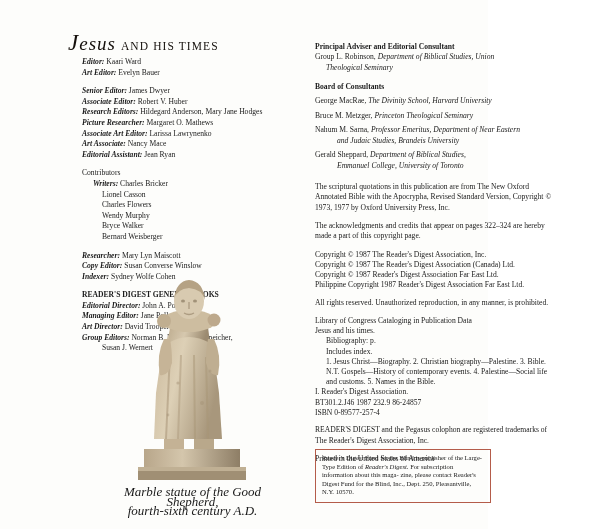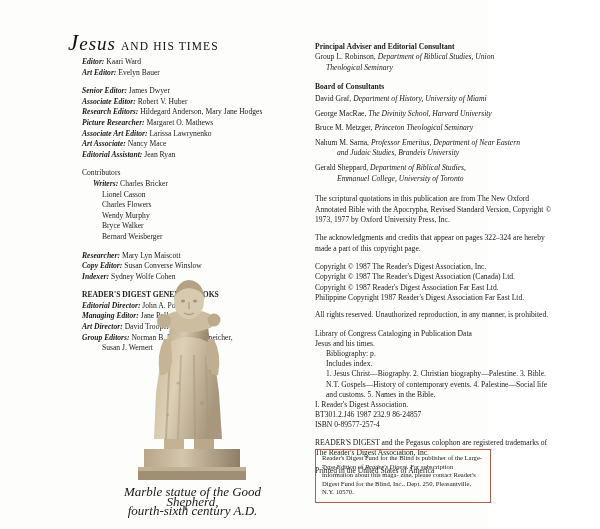--- a/index.html
+++ b/index.html
@@ -253,21 +253,20 @@
   <div class="col-right">
 
     <div class="blk">
       <div class="section-head">Principal Adviser and Editorial Consultant</div>
       <div class="row"><span>Group L. Robinson,</span> <span style="font-style:italic">Department of Biblical Studies, Union</span></div>
       <div class="row indent" style="font-style:italic">Theological Seminary</div>
     </div>
 
     <div class="blk">
       <div class="section-head">Board of Consultants</div>
-      <div class="hang" style="margin-top:2px"><span>David Graf,</span> <span style="font-style:italic">Department of History, University of Miami</span></div>
       <div class="hang" style="margin-top:4px"><span>George MacRae,</span> <span style="font-style:italic">The Divinity School, Harvard University</span></div>
       <div class="hang" style="margin-top:4px"><span>Bruce M. Metzger,</span> <span style="font-style:italic">Princeton Theological Seminary</span></div>
       <div class="hang" style="margin-top:4px"><span>Nahum M. Sarna,</span> <span style="font-style:italic">Professor Emeritus, Department of Near Eastern</span><br><span class="indent" style="font-style:italic">and Judaic Studies, Brandeis University</span></div>
       <div class="hang" style="margin-top:4px"><span>Gerald Sheppard,</span> <span style="font-style:italic">Department of Biblical Studies,</span><br><span class="indent" style="font-style:italic">Emmanuel College, University of Toronto</span></div>
     </div>
 
     <div class="para" style="margin-top:10px">The scriptural quotations in this publication are from The New Oxford Annotated Bible with the Apocrypha, Revised Standard Version, Copyright © 1973, 1977 by Oxford University Press, Inc.</div>
 
     <div class="para">The acknowledgments and credits that appear on pages 322–324 are hereby made a part of this copyright page.</div>
 

